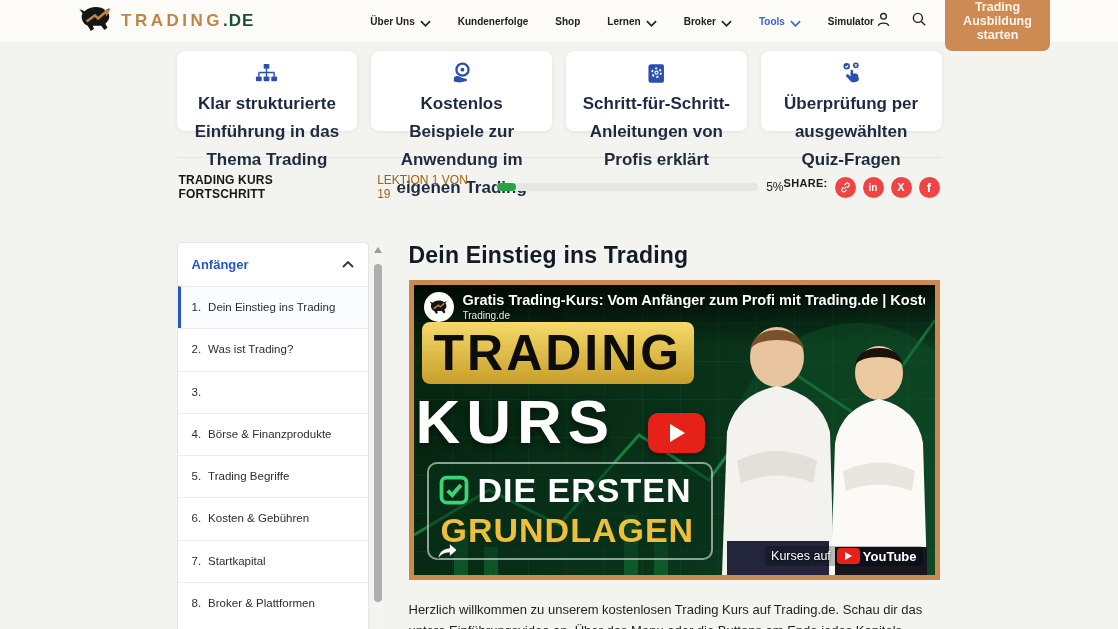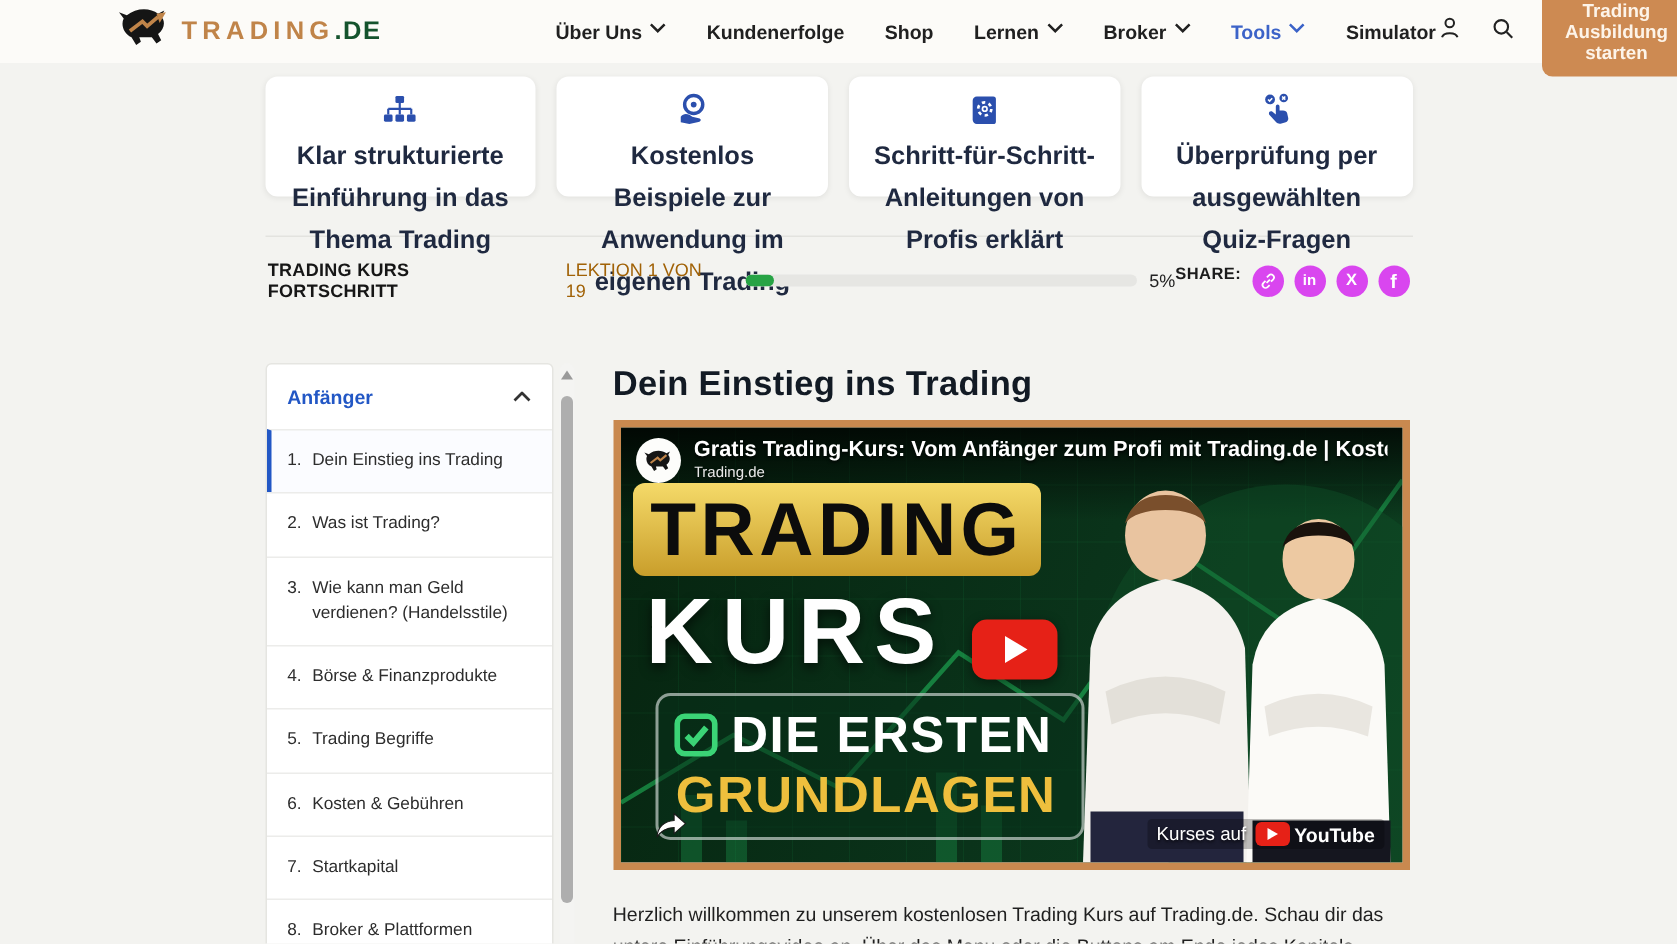--- a/index.html
+++ b/index.html
@@ -6,21 +6,21 @@
   html,body { width:1118px; height:629px; overflow:hidden; }
   body { font-family:"Liberation Sans", sans-serif; background:#f3f3f0; color:#1c1c1c; }
   .page { width:1118px; height:629px; overflow:hidden; position:relative; }
 
   
   .hdr { height:42px; background:#fcfbf8; display:flex; align-items:center; padding:0 68px 0 78px; }
   .logo { display:flex; align-items:center; gap:7px; }
   .logo-text { font-size:17px; font-weight:bold; letter-spacing:3.5px; color:#c08449; }
   .logo-text .suffix { color:#14532d; letter-spacing:1px; }
   .nav { display:flex; gap:27px; margin-left:116px; align-items:center; }
-  .nav-item { display:flex; align-items:flex-start; gap:5px; font-size:13px; font-weight:bold; color:#202020; cursor:pointer; white-space:nowrap; }
+  .nav-item { display:flex; align-items:flex-end; gap:5px; font-size:10px; font-weight:bold; color:#202020; cursor:pointer; white-space:nowrap; }
   .nav-item.active { color:#3c63c8; }
   .nav-item svg { margin-top:1px; }
   .hdr-right { margin-left:auto; display:flex; align-items:center; gap:17px; }
   .cta-btn { background:#cd8a52; color:#fdf4e9; border:none; font-family:inherit; font-size:12.5px; font-weight:bold; padding:9px 15px; border-radius:7px; cursor:pointer; }
 
   
   .container { width:765px; margin:0 auto; }
 
   
   .features { display:flex; gap:14px; margin-top:9px; }
@@ -32,21 +32,21 @@
 
   
   .progress-row { display:flex; align-items:center; padding:15px 2px 14px; }
   .progress-title { font-size:12px; font-weight:bold; color:#161616; letter-spacing:.2px; }
   .lesson-label { font-size:12px; color:#a16207; margin-left:17px; }
   .bar { width:266px; height:8px; background:#e6e6e3; border-radius:4px; margin-left:14px; overflow:hidden; }
   .fill { height:100%; min-width:19px; background:#27a345; border-radius:4px; }
   .pct { font-size:12px; margin-left:8px; color:#222; }
   .share { margin-left:auto; display:flex; align-items:flex-start; }
   .share-label { font-size:11px; font-weight:bold; letter-spacing:.3px; }
-  .share-circle { width:21px; height:21px; border-radius:50%; background:#d946ef; color:#fff; display:flex; align-items:center; justify-content:center; margin-left:7px; cursor:pointer; font-size:11px; font-weight:bold; }
+  .share-circle { width:21px; height:21px; border-radius:50%; background:#ef4444; color:#fff; display:flex; align-items:center; justify-content:center; margin-left:7px; cursor:pointer; font-size:11px; font-weight:bold; }
 
   
   .content { display:flex; margin-top:27px; }
 
   .sidebar-col { display:flex; }
   .sidebar { width:192px; background:#fff; border:1px solid #e5e5e1; border-radius:4px; height:460px; }
   .sb-head { padding:14px 14px; display:flex; justify-content:space-between; align-items:center; font-size:13px; font-weight:bold; cursor:pointer; }
   .sb-head.blue { color:#2257c5; }
   .sb-head svg { color:#333; }
   .sb-item { display:flex; gap:7px; padding:12px 12px 12px 14px; font-size:11.5px; color:#2d2d2d; border-top:1px solid #ececea; line-height:1.5; cursor:pointer; }
@@ -64,24 +64,24 @@
     background-image:linear-gradient(rgba(30,200,100,.08) 1px, transparent 1px),
                      linear-gradient(90deg, rgba(30,200,100,.08) 1px, transparent 1px);
     background-size:38px 38px; }
   .chart-svg { position:absolute; inset:0; }
   .thumb-top { position:absolute; top:0; left:0; right:0; height:62px; background:linear-gradient(rgba(0,0,0,.78), rgba(0,0,0,0)); padding:7px 10px; display:flex; gap:9px; align-items:flex-start; }
   .yt-avatar { width:30px; height:30px; border-radius:50%; background:#fdfdfb; display:flex; align-items:center; justify-content:center; flex:0 0 auto; }
   .yt-titles { overflow:hidden; }
   .yt-title { font-size:14.5px; font-weight:bold; color:#fff; white-space:nowrap; text-shadow:0 1px 2px rgba(0,0,0,.8); }
   .yt-channel { font-size:10px; color:#e8e8e8; margin-top:2px; text-shadow:0 1px 2px rgba(0,0,0,.8); }
   .gold-box { position:absolute; left:8px; top:37px; background:linear-gradient(180deg,#f5da69,#c99e2b); border-radius:8px; padding:0 12px; font-size:50px; line-height:62px; font-weight:bold; letter-spacing:3px; color:#0c0c0c; }
-  .kurs-text { position:absolute; left:17px; top:102px; font-size:62px; line-height:70px; font-weight:bold; letter-spacing:6px; color:#ffffff; text-shadow:0 3px 8px rgba(0,0,0,.6); }
+  .kurs-text { position:absolute; left:2px; top:102px; font-size:62px; line-height:70px; font-weight:bold; letter-spacing:6px; color:#ffffff; text-shadow:0 3px 8px rgba(0,0,0,.6); }
   .play-btn { position:absolute; left:234px; top:128px; width:57px; height:40px; background:#e62117; border-radius:10px; display:flex; align-items:center; justify-content:center; box-shadow:0 2px 8px rgba(0,0,0,.45); cursor:pointer; }
   .play-btn .tri { width:0; height:0; border-top:9px solid transparent; border-bottom:9px solid transparent; border-left:15px solid #fff; margin-left:3px; }
-  .badge-panel { position:absolute; left:23px; top:177px; width:286px; border:2px solid rgba(255,255,255,.55); border-radius:10px; background:rgba(8,48,25,.55); padding:6px 10px 8px; }
+  .badge-panel { position:absolute; left:13px; top:177px; width:286px; border:2px solid rgba(255,255,255,.55); border-radius:10px; background:rgba(8,48,25,.55); padding:6px 10px 8px; }
   .badge-line1 { display:flex; align-items:center; gap:9px; }
   .badge-line1 span { font-size:34px; font-weight:bold; color:#fff; letter-spacing:1px; line-height:40px; }
   .badge-line2 { font-size:34px; font-weight:bold; color:#eebf3d; letter-spacing:1px; line-height:40px; margin-left:2px; }
   .men-svg { position:absolute; right:0; bottom:0; }
   .share-arrow { position:absolute; left:22px; bottom:10px; }
   .watch { position:absolute; right:12px; bottom:9px; display:flex; align-items:center; gap:6px; background:rgba(0,0,0,.25); border-radius:3px; padding:2px 6px; cursor:pointer; }
   .watch-text { color:#fff; font-size:12.5px; text-shadow:0 1px 2px rgba(0,0,0,.7); }
   .yt-logo { display:flex; align-items:center; gap:3px; }
   .yt-logo .btn { width:23px; height:16px; background:#e62117; border-radius:4px; display:flex; align-items:center; justify-content:center; }
   .yt-logo .btn i { width:0; height:0; border-top:4px solid transparent; border-bottom:4px solid transparent; border-left:7px solid #fff; display:block; }
@@ -245,21 +245,20 @@
           <div class="sb-item active">
             <span>1.</span>
               <span>Dein Einstieg ins Trading</span>
             </div>
           <div class="sb-item">
             <span>2.</span>
               <span>Was ist Trading?</span>
             </div>
           <div class="sb-item">
             <span>3.</span>
-              <span>Wie kann man Geld verdienen? (Handelsstile)</span>
             </div>
           <div class="sb-item">
             <span>4.</span>
               <span>Börse &amp; Finanzprodukte</span>
             </div>
           <div class="sb-item">
             <span>5.</span>
               <span>Trading Begriffe</span>
             </div>
           <div class="sb-item">

